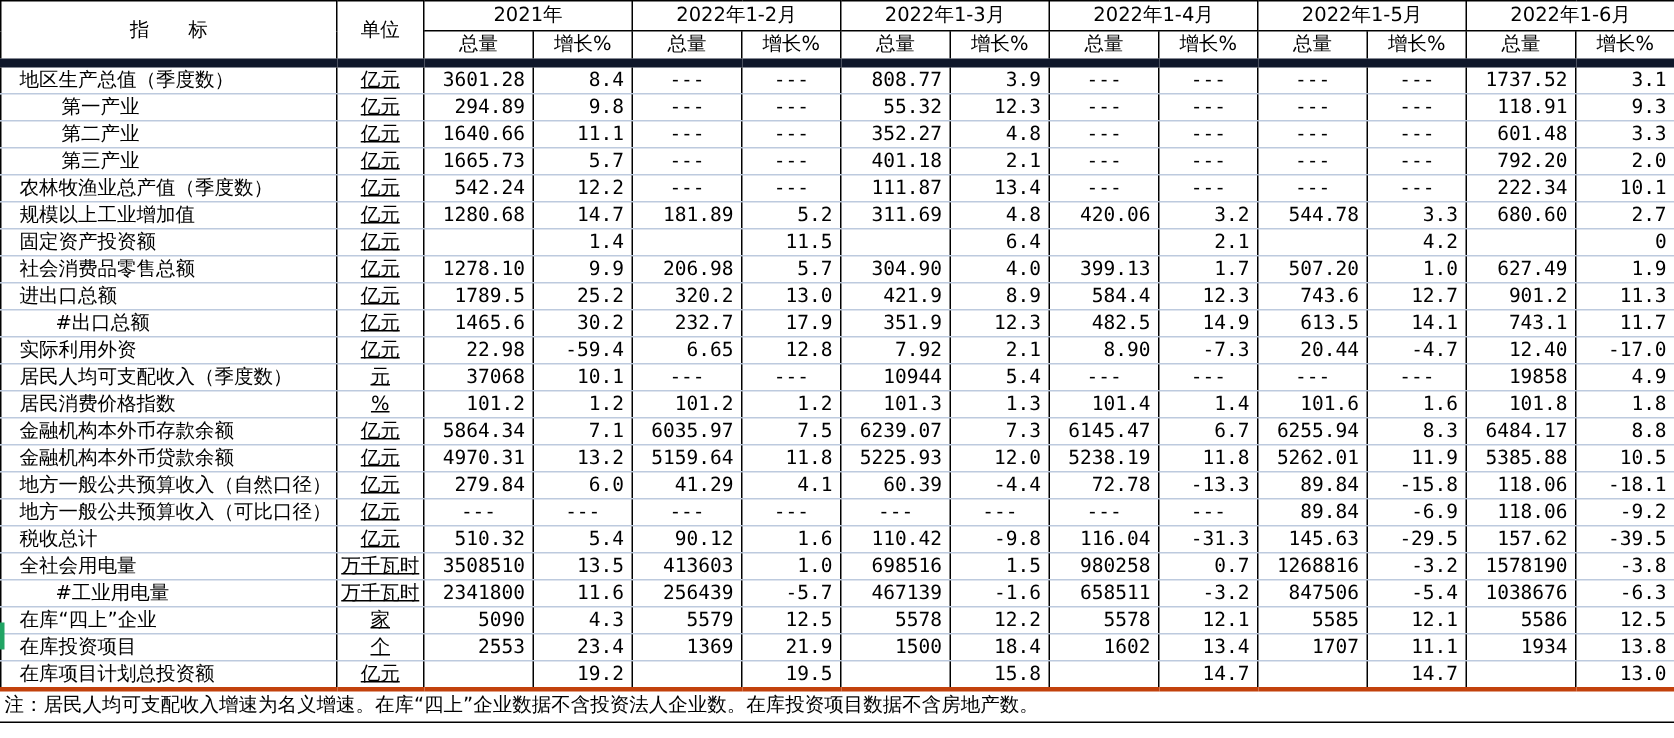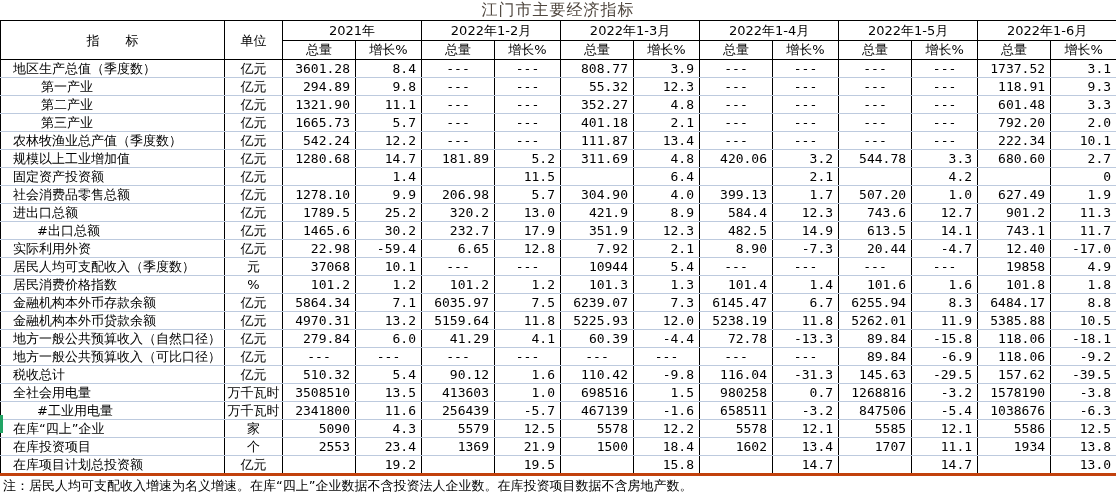--- a/index.html
+++ b/index.html
@@ -17,42 +17,41 @@
     border:1px solid #000; font-weight:normal; font-size:13px;
     height:18px; line-height:18px; text-align:center; background:#fff;
   }
   thead tr.period-row th { height:19px; line-height:19px; }
   tbody tr { height:17.9px; }
   tbody td {
     font-size:13px; line-height:17px;
     border-left:1px solid #000; border-right:1px solid #000;
     border-top:1px solid #bdcade; border-bottom:1px solid #bdcade;
   }
-  tbody tr:first-child td { border-top:1px solid #0f172a; }
+  tbody tr:first-child td { border-top:6px solid #0f172a; }
   tbody tr:last-child td { border-bottom:3px solid #c2410c; }
   td.c-name { text-align:left; padding-left:12px; }
   td.c-name.indent-1 { padding-left:36px; }
   td.c-name.indent-2 { padding-left:40px; }
-  td.c-unit { text-align:center; }
+  td.c-unit { text-align:center;text-decoration:underline; }
   td.c-num { text-align:right; padding-right:5px; font-family:"DejaVu Sans Mono", monospace; }
   td.c-num.dash { text-align:center; padding-right:0; }
   .note {
     height:20px; line-height:20px; font-size:13px; padding-left:3px;
     border-bottom:1px solid #000; white-space:nowrap; overflow:hidden;
   }
   .green-marker {
     position:absolute; left:0; top:415px; width:3px; height:18px;
     background:#21a464;
   }
 </style>
 </head>
 <body>
 
 <div class="page">
-  <div class="title">江门市主要经济指标</div>
 
   <table>
     <colgroup>
       <col style="width:224px">
       <col style="width:58px">
       <col style="width:73px">
         <col style="width:66px">
       <col style="width:73px">
         <col style="width:66px">
       <col style="width:73px">
@@ -119,21 +118,21 @@
           <td class="c-num dash">---</td>
           <td class="c-num dash">---</td>
           <td class="c-num dash">---</td>
           <td class="c-num dash">---</td>
           <td class="c-num">118.91</td>
           <td class="c-num">9.3</td>
         </tr>
         <tr>
           <td class="c-name indent-2">第二产业</td>
           <td class="c-unit">亿元</td>
-          <td class="c-num">1321.90</td>
+          <td class="c-num">1640.66</td>
           <td class="c-num">11.1</td>
           <td class="c-num dash">---</td>
           <td class="c-num dash">---</td>
           <td class="c-num">352.27</td>
           <td class="c-num">4.8</td>
           <td class="c-num dash">---</td>
           <td class="c-num dash">---</td>
           <td class="c-num dash">---</td>
           <td class="c-num dash">---</td>
           <td class="c-num">601.48</td>

